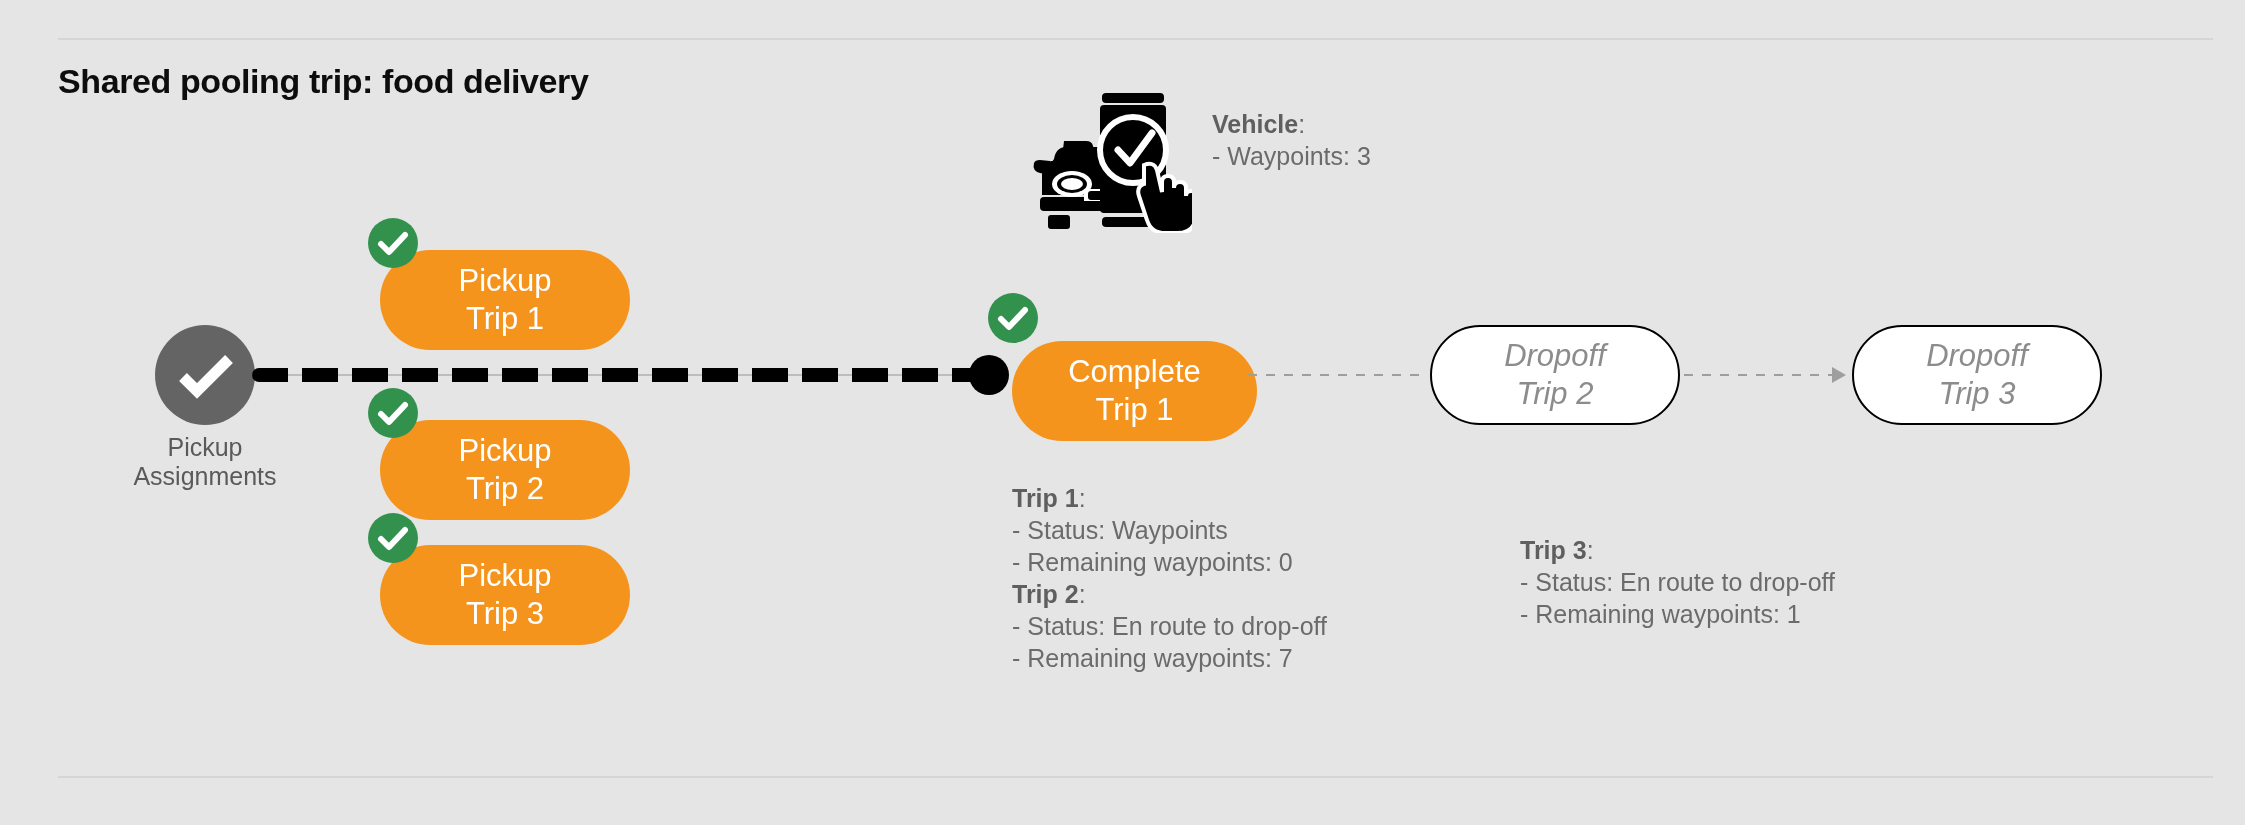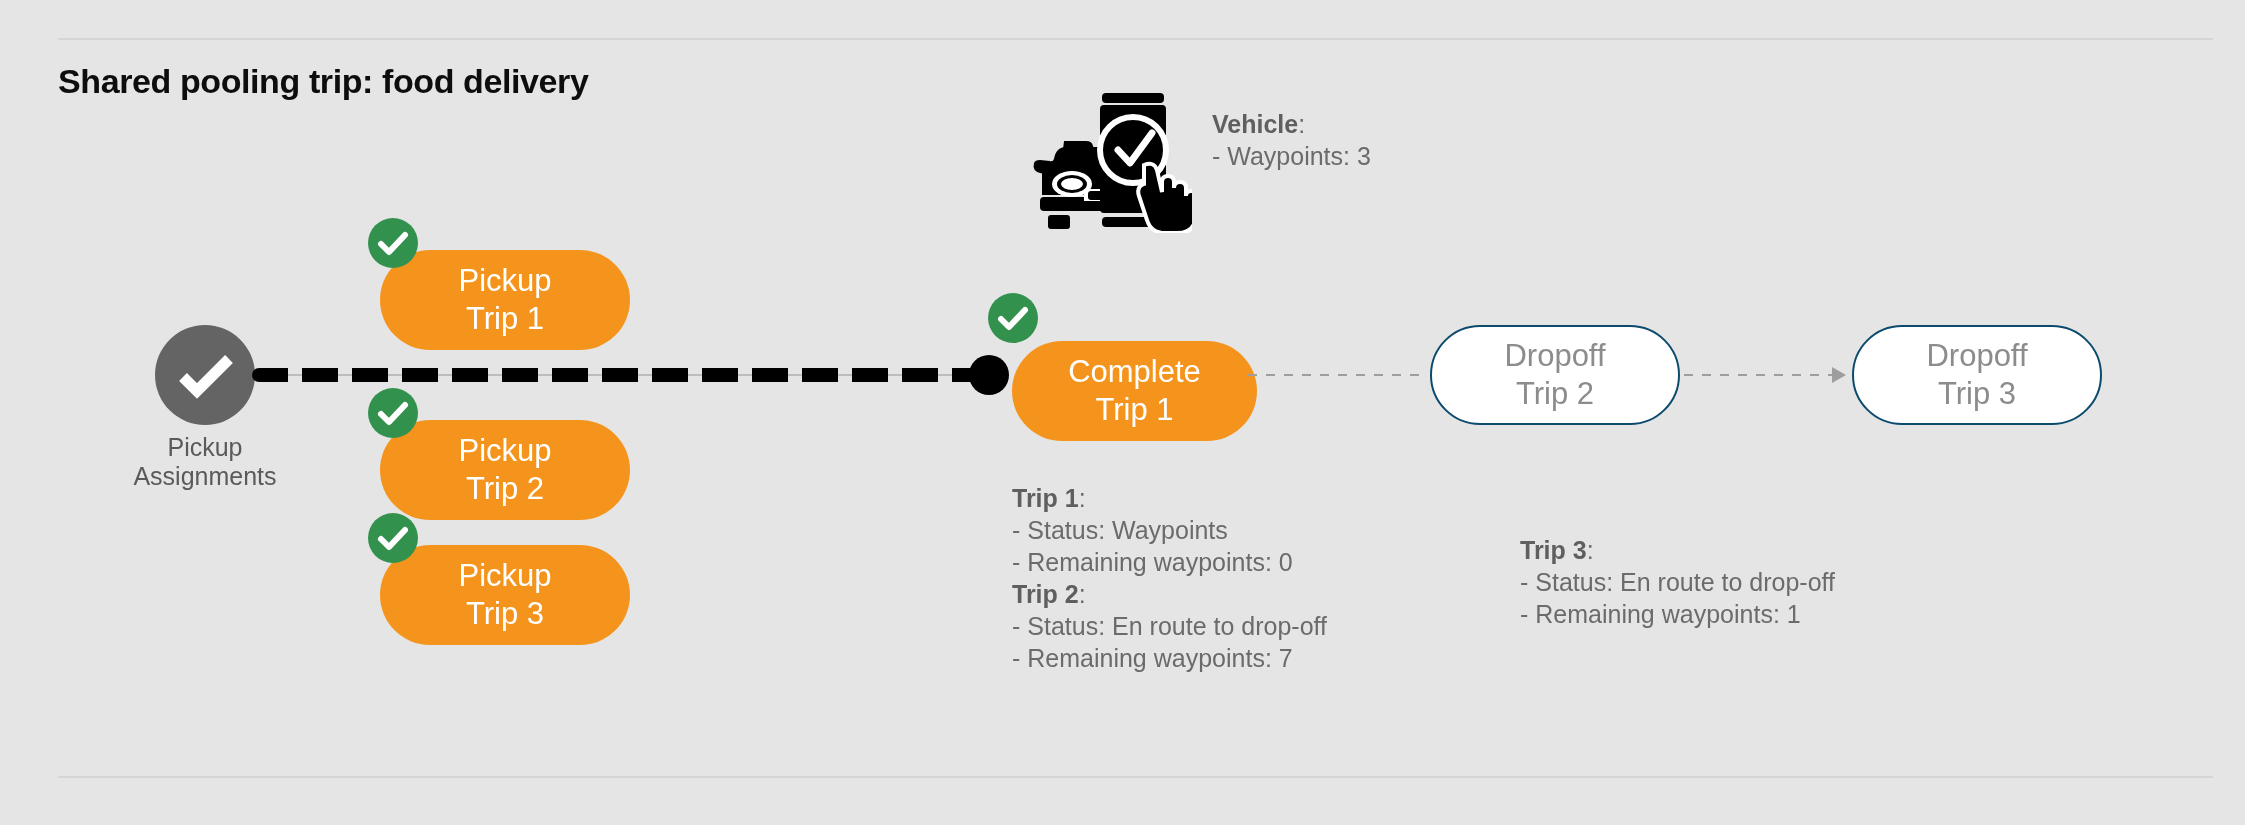--- a/index.html
+++ b/index.html
@@ -119,21 +119,22 @@
     font-size: 31px;
     line-height: 1.22;
     white-space: nowrap;
   }
   .pill.orange {
     background: #F5941D;
   }
   .pill.orange .ln { color: #ffffff; }
   .pill.outline {
     background: #ffffff;
-    border: 2px solid #0c4a6e;
+    border: 2px solid #000000;
+    font-style: italic;
   }
   .pill.outline .ln { color: #8c8c8c; }
 
   
   .check-badge {
     position: absolute;
     width: 50px;
     height: 50px;
     border-radius: 50%;
     background: #33914E;

